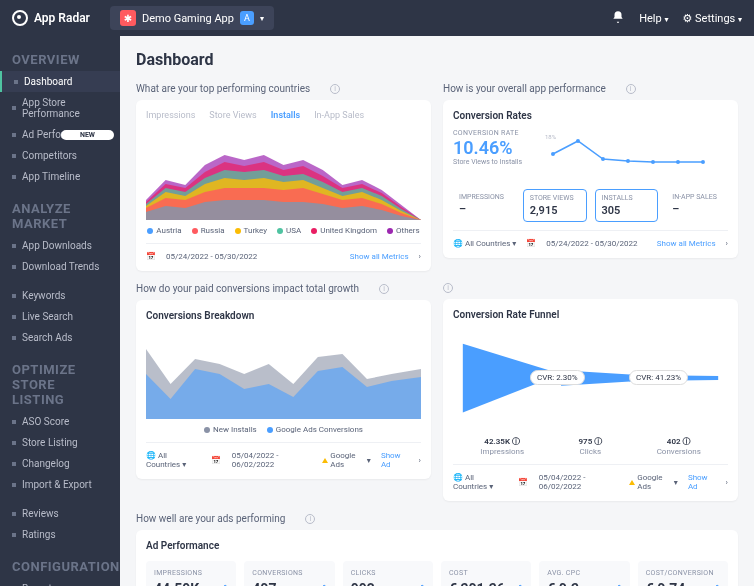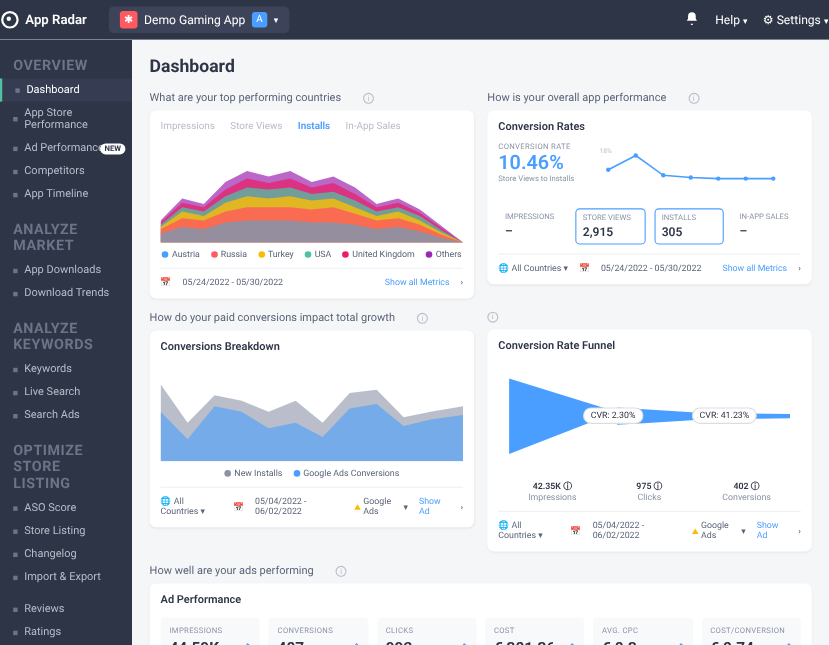--- a/index.html
+++ b/index.html
@@ -1,33 +1,33 @@
 <!DOCTYPE html>
 <html><head>
 <meta charset="utf-8">
 <style>
 *{margin:0;padding:0;box-sizing:border-box;font-family:-apple-system,BlinkMacSystemFont,"Segoe UI",Roboto,sans-serif}
 body{background:#f5f6f8;color:#2e3546;font-size:11px}
-.topbar{background:#2e3546;height:36px;display:flex;align-items:center;padding:0 1px;color:#fff}
+.topbar{background:#2e3546;height:36px;display:flex;align-items:center;padding:0 12px;color:#fff}
 .logo{display:flex;align-items:center;gap:6px;font-weight:600;font-size:12px}
 .logo-icon{width:16px;height:16px;border:2px solid #fff;border-radius:50%;position:relative}
 .logo-icon::after{content:"";position:absolute;width:4px;height:4px;background:#fff;border-radius:50%;top:3px;left:3px}
 .app-chip{margin-left:20px;background:#3d4459;padding:4px 10px;border-radius:4px;display:flex;align-items:center;gap:6px;font-size:11px}
 .app-chip-icon{width:16px;height:16px;background:#ff5a5f;border-radius:3px;display:flex;align-items:center;justify-content:center;font-size:10px}
 .app-chip-badge{width:14px;height:14px;background:#4a9eff;border-radius:3px;font-size:9px;display:flex;align-items:center;justify-content:center}
 .topbar-right{margin-left:auto;display:flex;align-items:center;gap:14px;font-size:11px}
 .topbar-right svg{width:14px;height:14px}
 .container{display:flex;height:calc(100vh - 36px)}
 .sidebar{width:120px;background:#2e3546;overflow-y:auto;padding-top:10px}
 .side-section{margin-bottom:8px}
 .side-title{color:#6b7489;font-size:13px;font-weight:700;letter-spacing:0.5px;padding:6px 12px 4px}
 .side-item{display:flex;align-items:center;gap:6px;padding:5px 12px;color:#b8bcc9;font-size:10px;cursor:pointer;position:relative}
 .side-item.active{color:#fff;border-left:2px solid #4fc3a1;background:#363d52}
 .side-bullet{width:4px;height:4px;background:#6b7489;flex-shrink:0}
-.side-badge{position:absolute;right:6px;background:#fff;color:#2e3546;font-size:7px;padding:1px 4px;border-radius:6px;font-weight:700}
+.side-badge{position:absolute;right:6px;background:#fff;color:#2e3546;font-size:7px;padding:1px 19px;border-radius:6px;font-weight:700}
 .main{flex:1;padding:14px 16px;overflow-y:auto}
 .page-title{font-size:16px;font-weight:700;margin-bottom:14px}
 .grid{display:grid;grid-template-columns:1fr 1fr;gap:12px}
 .section-q{font-size:10px;color:#5a6378;margin-bottom:6px;display:flex;align-items:center;gap:20px}
 .info-icon{width:10px;height:10px;border:1px solid #b8bcc9;border-radius:50%;display:inline-flex;align-items:center;justify-content:center;font-size:7px;color:#b8bcc9}
 .card{background:#fff;border-radius:6px;padding:10px;box-shadow:0 1px 2px rgba(0,0,0,0.05)}
 .card-title{font-size:10px;font-weight:600;margin-bottom:8px}
 .tabs{display:flex;gap:14px;margin-bottom:10px;font-size:9px}
 .tab{color:#b8bcc9;cursor:pointer}
 .tab.active{color:#4a9eff;font-weight:600}
@@ -118,21 +118,20 @@
         <div class="side-item">
           <span class="side-bullet"></span>
           <span>App Downloads</span>
         </div>
         <div class="side-item">
           <span class="side-bullet"></span>
           <span>Download Trends</span>
         </div>
       </div>
       <div class="side-section">
-        <div class="side-title">ANALYZE KEYWORDS</div>
         <div class="side-item">
           <span class="side-bullet"></span>
           <span>Keywords</span>
         </div>
         <div class="side-item">
           <span class="side-bullet"></span>
           <span>Live Search</span>
         </div>
         <div class="side-item">
           <span class="side-bullet"></span>

